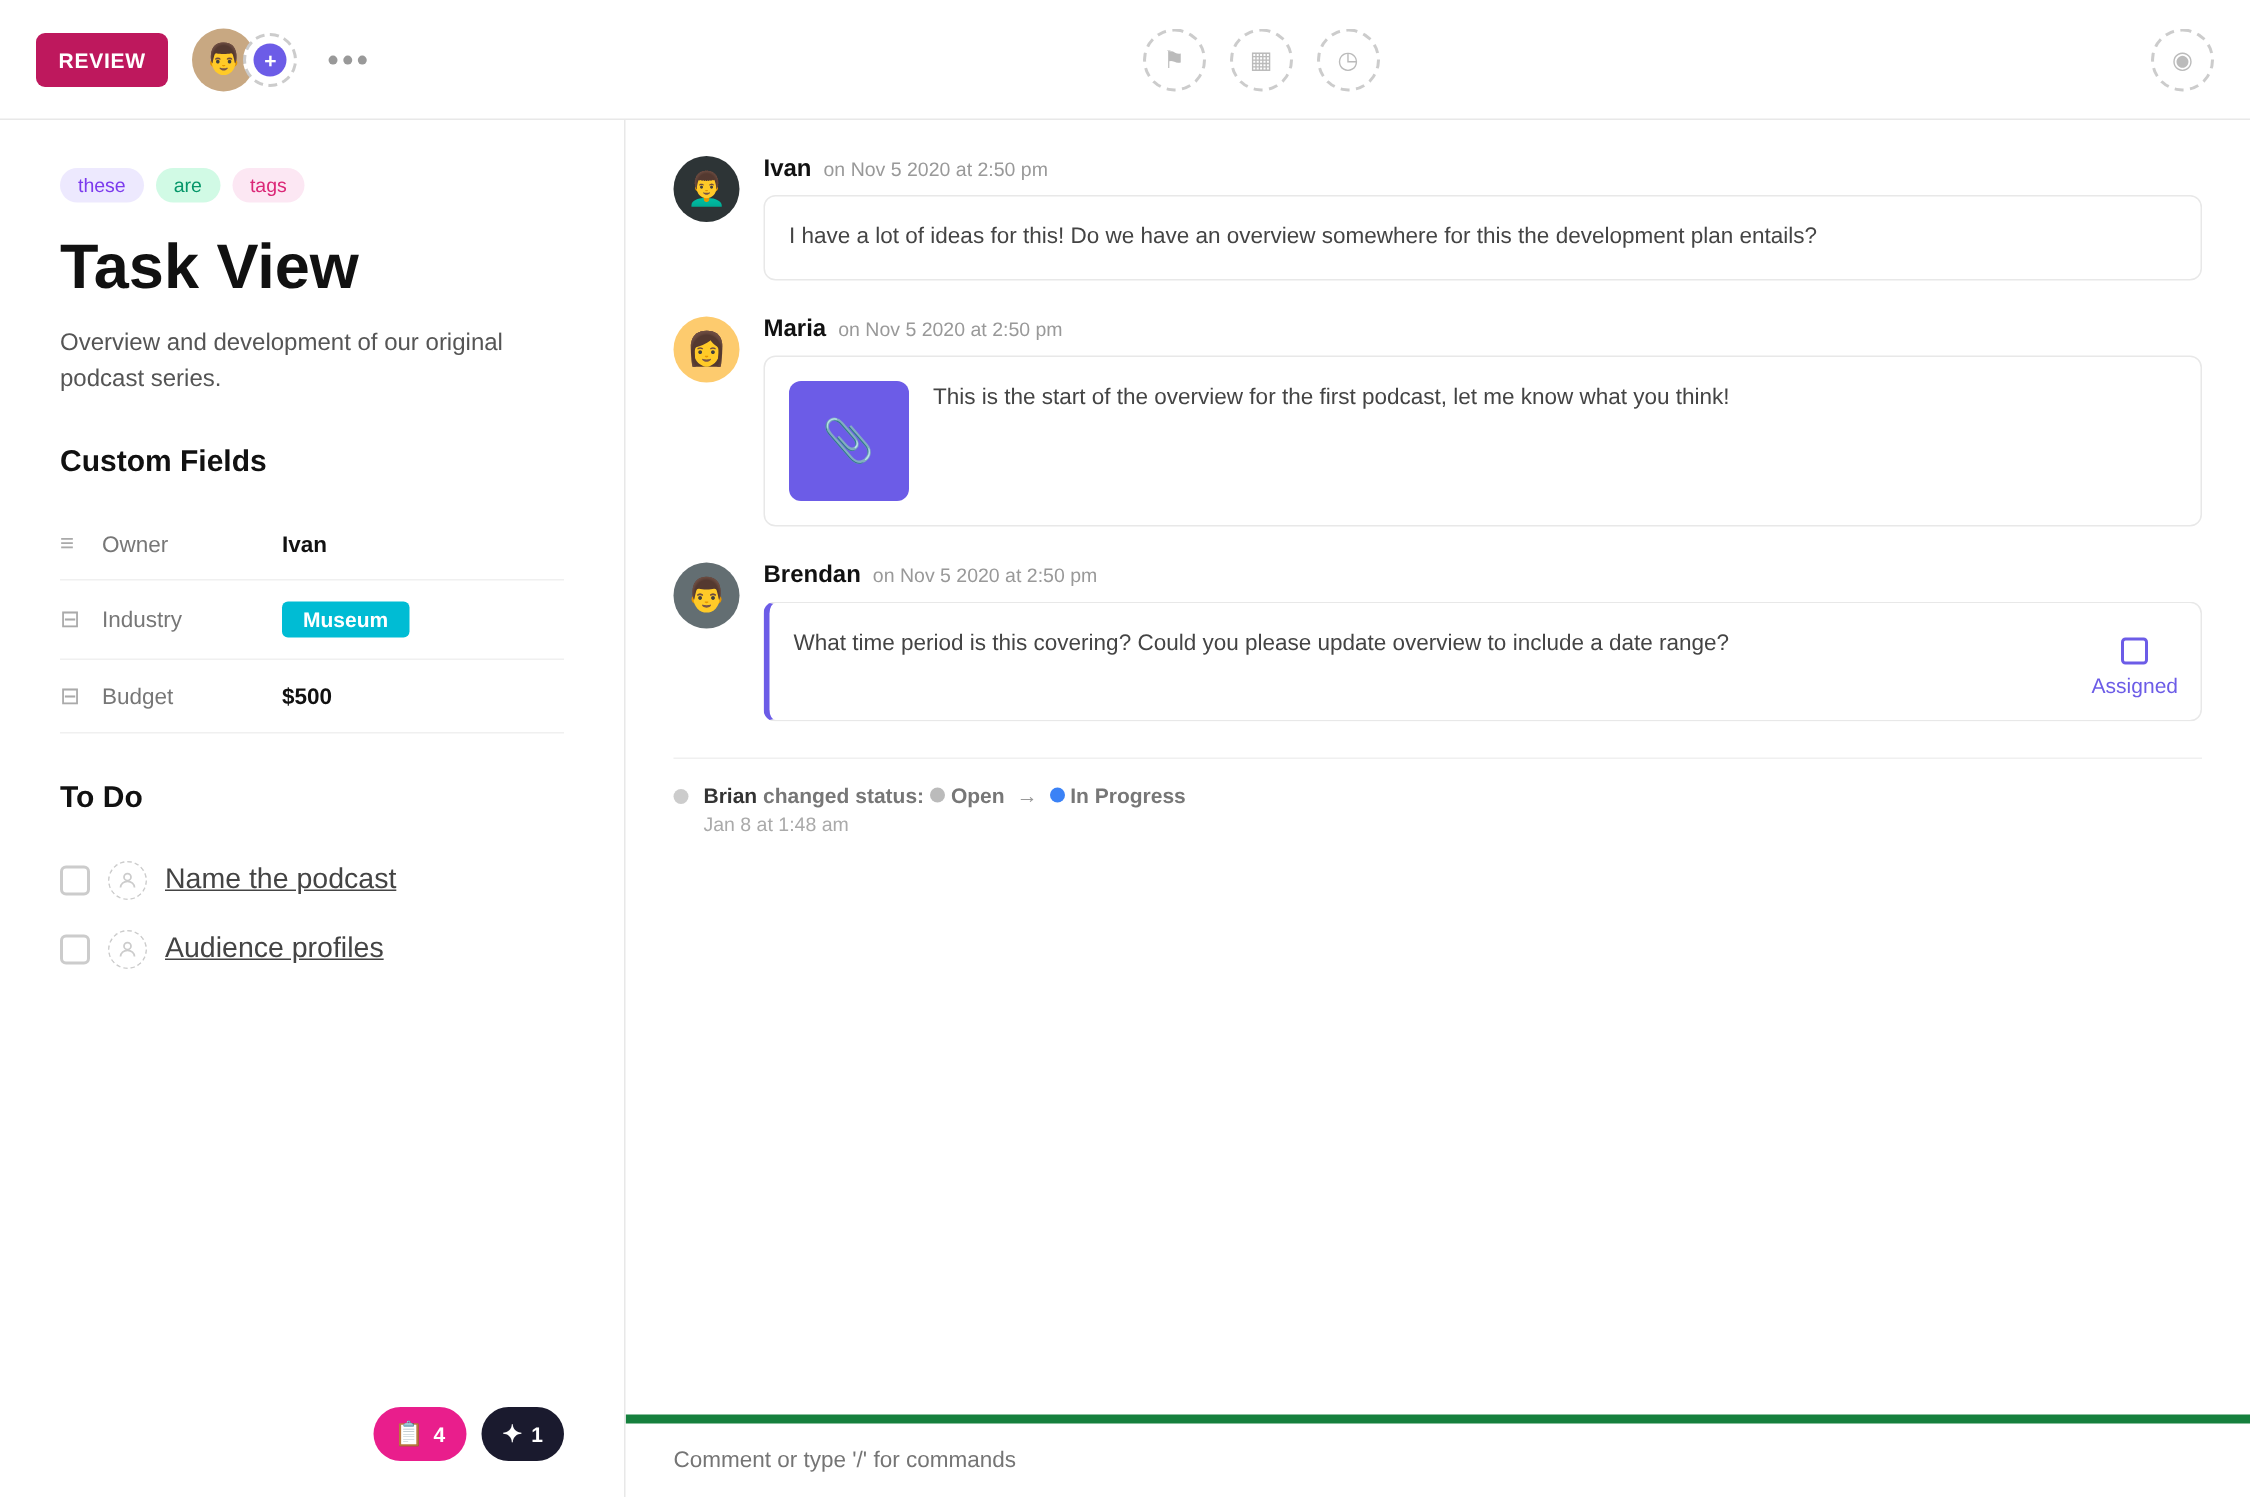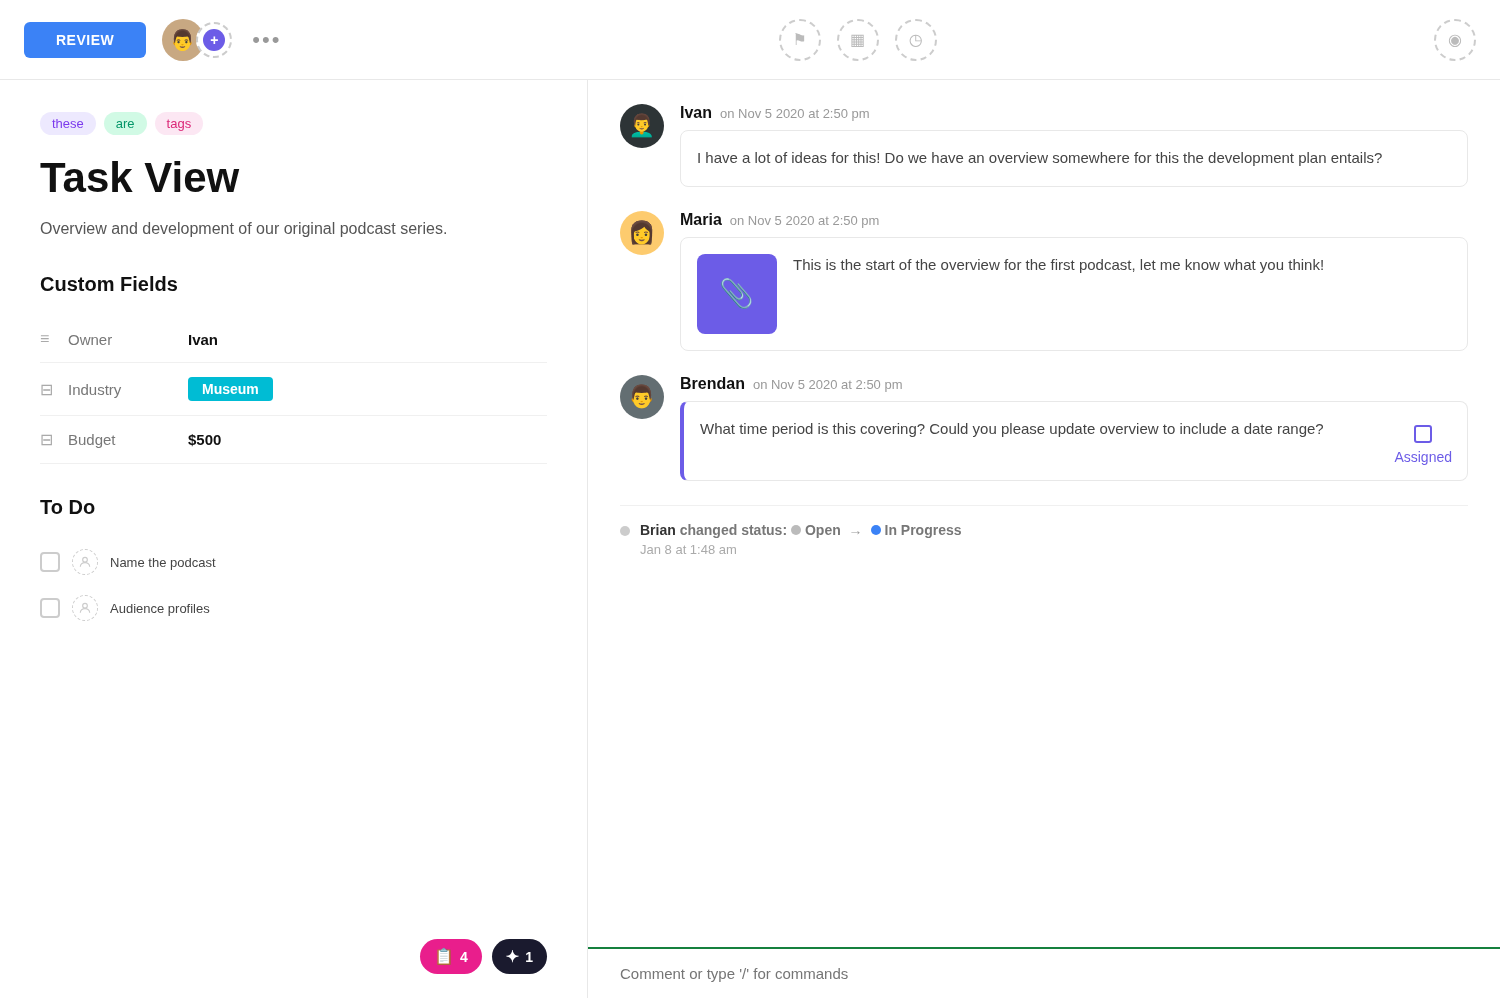--- a/index.html
+++ b/index.html
@@ -4,22 +4,22 @@
   <style>
     * { box-sizing: border-box; margin: 0; padding: 0; }
     body { font-family: -apple-system, BlinkMacSystemFont, 'Segoe UI', sans-serif; background: #fff; display: flex; flex-direction: column; height: 998px; width: 1500px; overflow: hidden; }
 
     
     .header {
       display: flex; align-items: center; padding: 0 24px; height: 80px;
       border-bottom: 1px solid #e8e8e8; flex-shrink: 0;
     }
     .review-btn {
-      background: #3b82f6; color: #fff; font-weight: 700; font-size: 14px;
-      padding: 10px 32px; border: none; border-radius: 6px; cursor: pointer;
+      background: #be185d; color: #fff; font-weight: 700; font-size: 14px;
+      padding: 10px 15px; border: none; border-radius: 6px; cursor: pointer;
       letter-spacing: 0.5px; text-transform: uppercase;
     }
     .header-avatars { display: flex; align-items: center; margin-left: 16px; }
     .avatar-main {
       width: 42px; height: 42px; border-radius: 50%; background: #c8a882;
       overflow: hidden; display: flex; align-items: center; justify-content: center;
       font-size: 20px;
     }
     .avatar-add {
       width: 36px; height: 36px; border-radius: 50%; border: 2px dashed #ccc;
@@ -38,21 +38,21 @@
       display: flex; align-items: center; justify-content: center;
       cursor: pointer; color: #bbb; font-size: 16px; background: #fff;
     }
     .header-right { margin-left: auto; }
 
     
     .main { display: flex; flex: 1; overflow: hidden; }
 
     
     .left-panel {
-      width: 588px; flex-shrink: 0; padding: 32px 40px;
+      width: 417px; flex-shrink: 0; padding: 32px 40px;
       border-right: 1px solid #e8e8e8; overflow-y: auto; position: relative;
     }
     .tags-row { display: flex; gap: 8px; margin-bottom: 20px; }
     .tag {
       padding: 4px 12px; border-radius: 20px; font-size: 13px; font-weight: 500;
     }
     .tag-purple { background: #ede9fe; color: #7c3aed; }
     .tag-green { background: #d1fae5; color: #059669; }
     .tag-pink { background: #fce7f3; color: #db2777; }
 
@@ -78,21 +78,21 @@
     .todo-item { display: flex; align-items: center; gap: 12px; padding: 10px 0; }
     .todo-checkbox {
       width: 20px; height: 20px; border: 2px solid #ccc; border-radius: 4px;
       flex-shrink: 0; cursor: pointer;
     }
     .todo-avatar-icon {
       width: 26px; height: 26px; border-radius: 50%; border: 1px dashed #ccc;
       display: flex; align-items: center; justify-content: center;
       color: #ccc; font-size: 12px;
     }
-    .todo-text { font-size: 13px; color: #444; }
+    .todo-text { font-size: 19px; color: #444; text-decoration: underline; }
 
     
     .bottom-badges {
       position: absolute; bottom: 24px; right: 40px;
       display: flex; gap: 10px; align-items: center;
     }
     .badge-btn {
       display: flex; align-items: center; gap: 6px;
       padding: 8px 14px; border-radius: 24px; font-size: 14px; font-weight: 600;
       cursor: pointer; border: none;
@@ -163,21 +163,21 @@
     }
     .status-open-dot { width: 10px; height: 10px; border-radius: 50%; background: #bbb; display: inline-block; }
     .status-progress {
       display: inline-flex; align-items: center; gap: 4px;
     }
     .status-progress-dot { width: 10px; height: 10px; border-radius: 50%; background: #3b82f6; display: inline-block; }
     .status-date { font-size: 13px; color: #aaa; margin-top: 4px; }
 
     
     .comment-input-area {
-      border-top: 2px solid #15803d; padding: 16px 32px;
+      border-top: 6px solid #15803d; padding: 16px 32px;
       display: flex; 
     }
     .comment-input {
       width: 100%; border: none; outline: none; font-size: 15px;
       color: #aaa; background: transparent;
     }
 
     
     .av-ivan { background: #2d3436; color: white; }
     .av-maria { background: #fdcb6e; color: white; }

